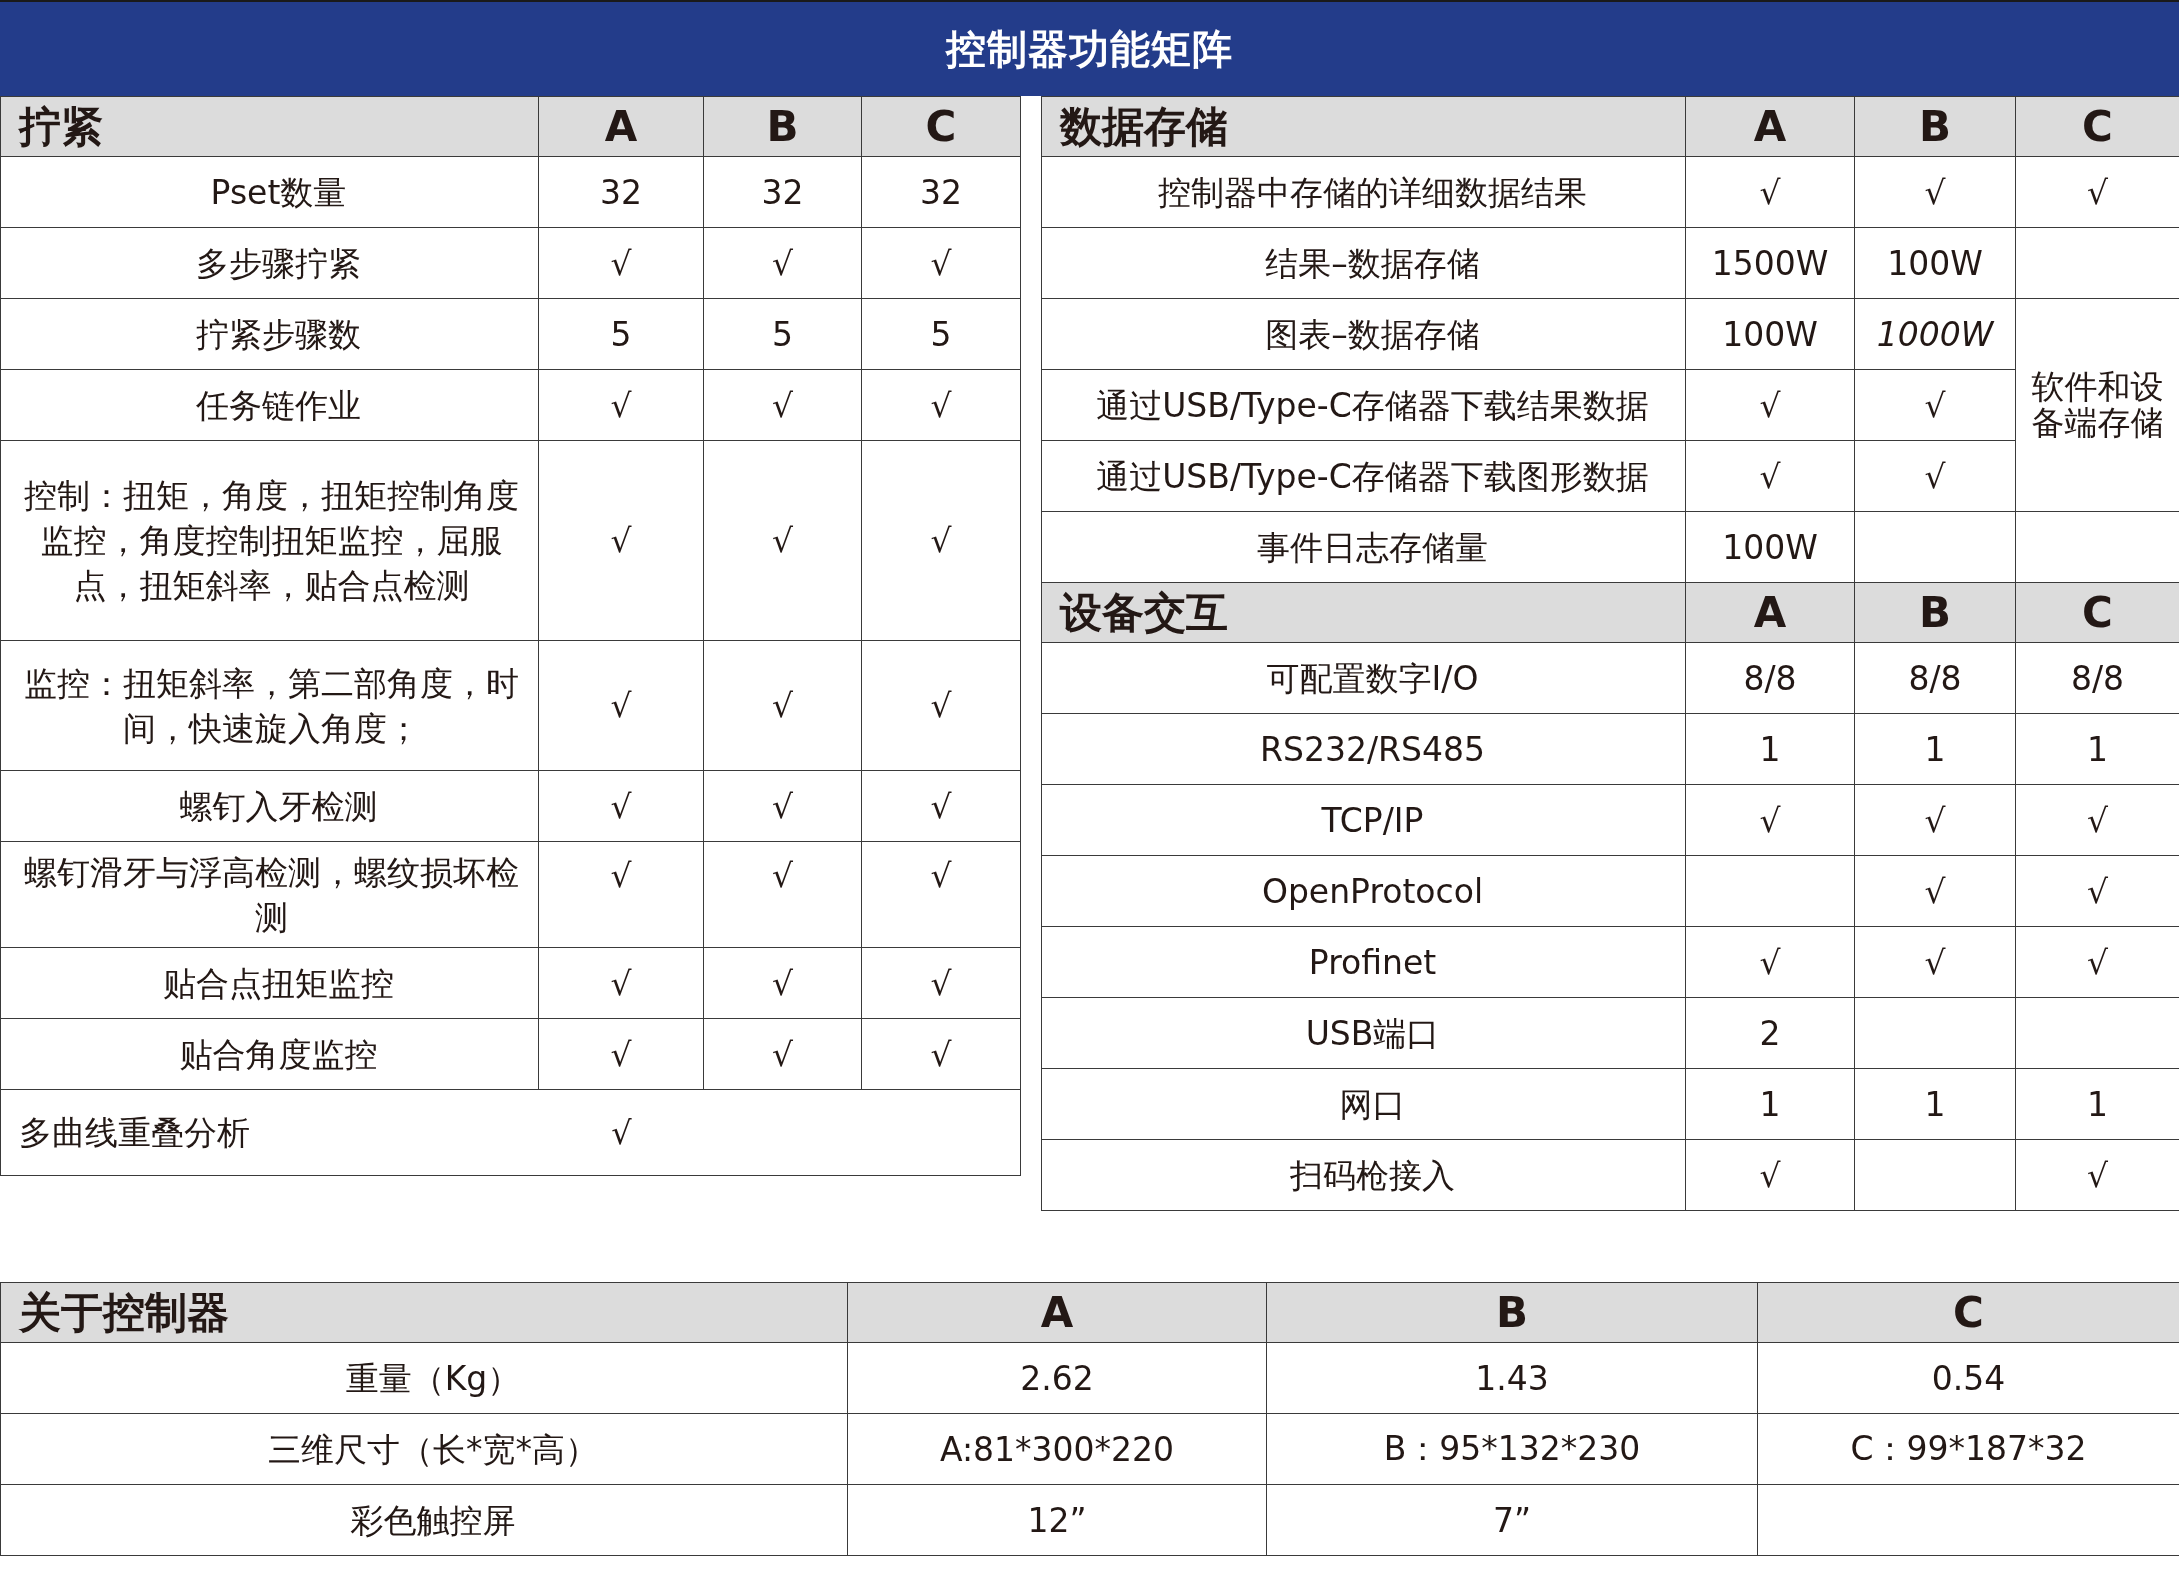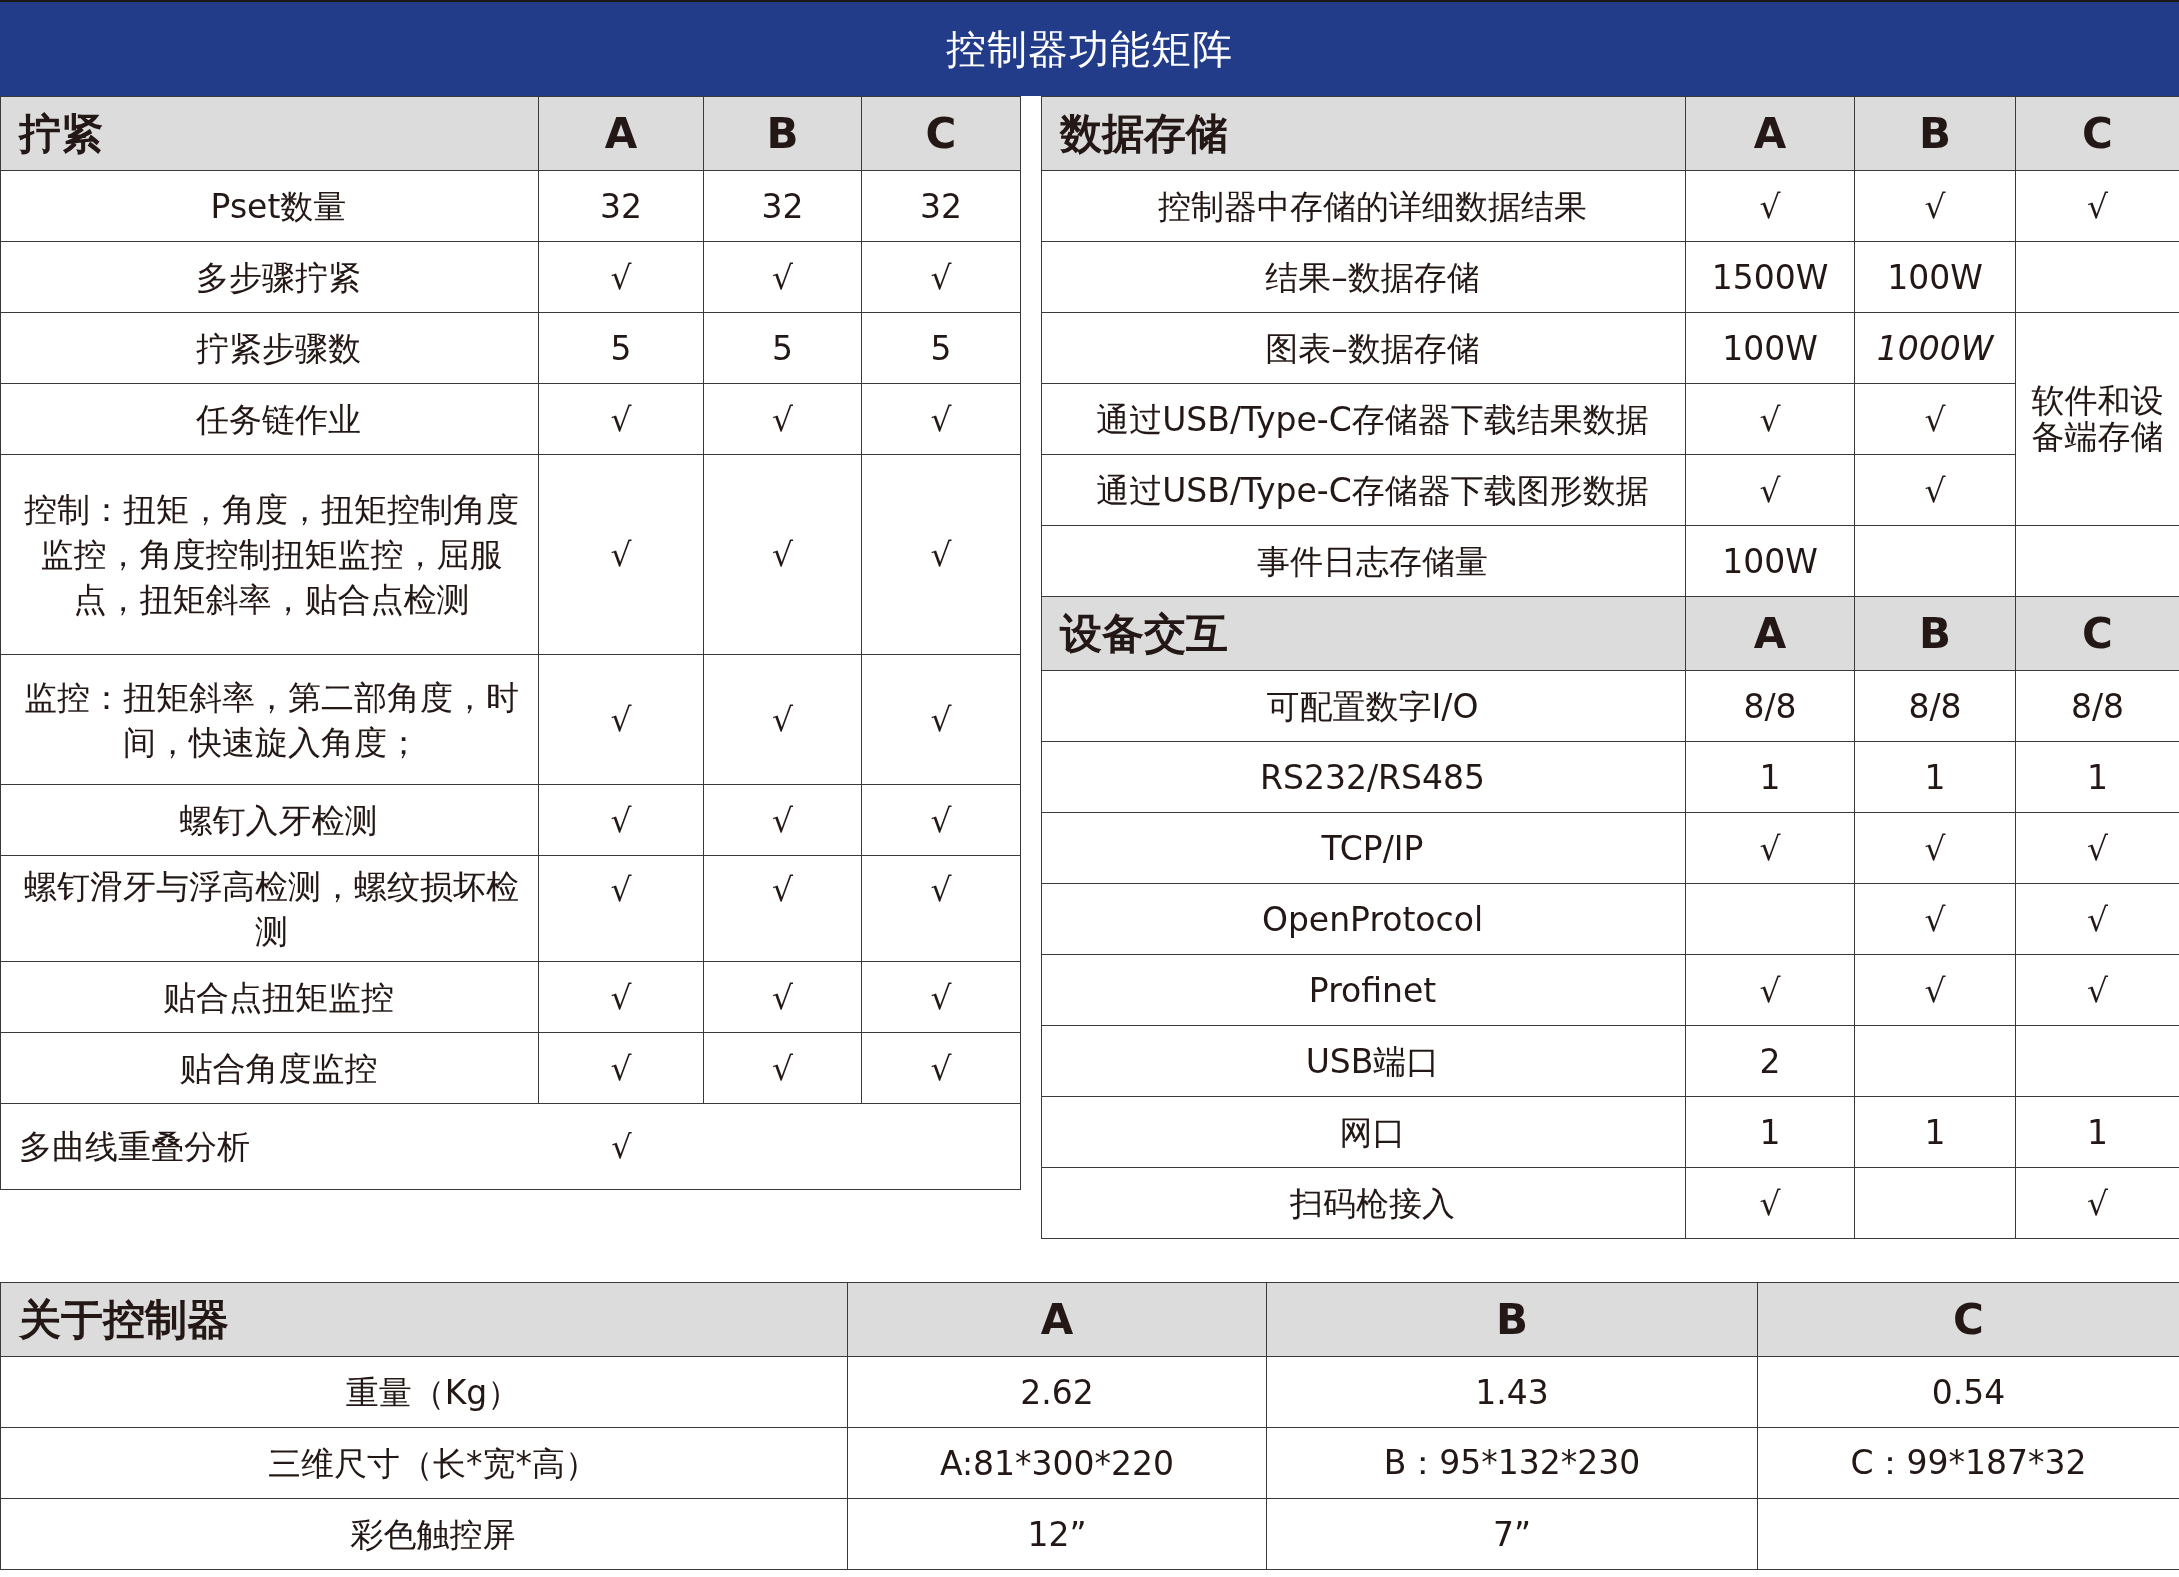--- a/index.html
+++ b/index.html
@@ -1,26 +1,26 @@
 <!DOCTYPE html>
 <html><head>
 <meta charset="utf-8">
 <style>
   html, body { margin: 0; padding: 0; background: #ffffff; }
   body { width: 2179px; height: 1577px; position: relative; overflow: hidden;
          font-family: "DejaVu Sans", "Liberation Sans", sans-serif; color: #231815; }
   .title-bar { position: absolute; left: 0; top: 0; width: 2179px; height: 96px;
                background: #233c8a; border-top: 2px solid #1a1a1a; box-sizing: border-box;
                display: flex; align-items: center; justify-content: center; }
-  .title-bar span { color: #ffffff; font-weight: normal; font-size: 40px; letter-spacing: 1px; }
+  .title-bar span { color: #ffffff; font-weight: bold; font-size: 40px; letter-spacing: 1px; }
 
   table.grid { position: absolute; border-collapse: collapse; table-layout: fixed; }
   table.grid td, table.grid th { border: 1.5px solid #3a3a3a; padding: 0; box-sizing: border-box;
       font-size: 33px; text-align: center; vertical-align: middle; font-weight: normal; }
-  table.grid th { background: #dcdcdc; font-weight: bold; font-size: 42px; height: 74px; }
+  table.grid th { background: #dcdcdc; font-weight: bold; font-size: 42px; height: 60px; }
   table.grid th.lbl { text-align: left; padding-left: 18px; }
   table.grid td.lbl { text-align: center; padding-left: 18px; line-height: 45px; margin-top: 39px; }
   table.grid td { height: 71px; }
   .check { font-size: 32px; }
   .small { font-size: 29px; line-height: 36px; }
   .offset-low { padding-top: 12px; font-style: italic; }
 
   #tbl-tighten { left: 0; top: 96px; width: 1020px; }
   #tbl-storage { left: 1041px; top: 96px; width: 1138px; }
   #tbl-about { left: 0; top: 1282px; width: 2179px; }

